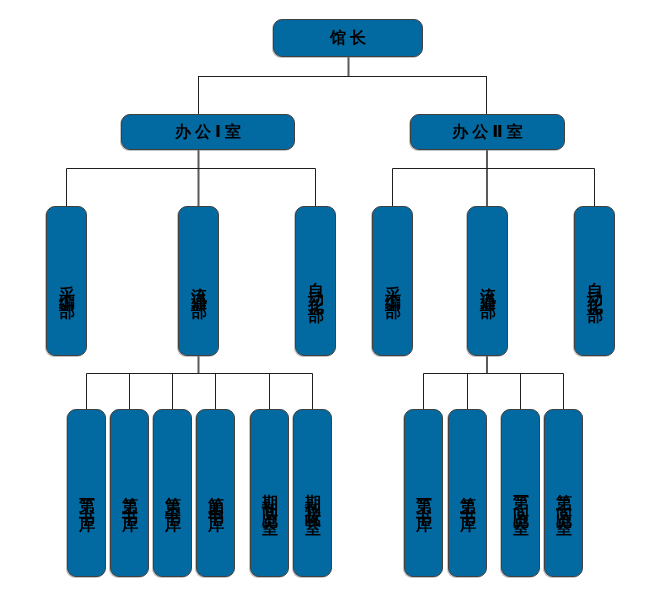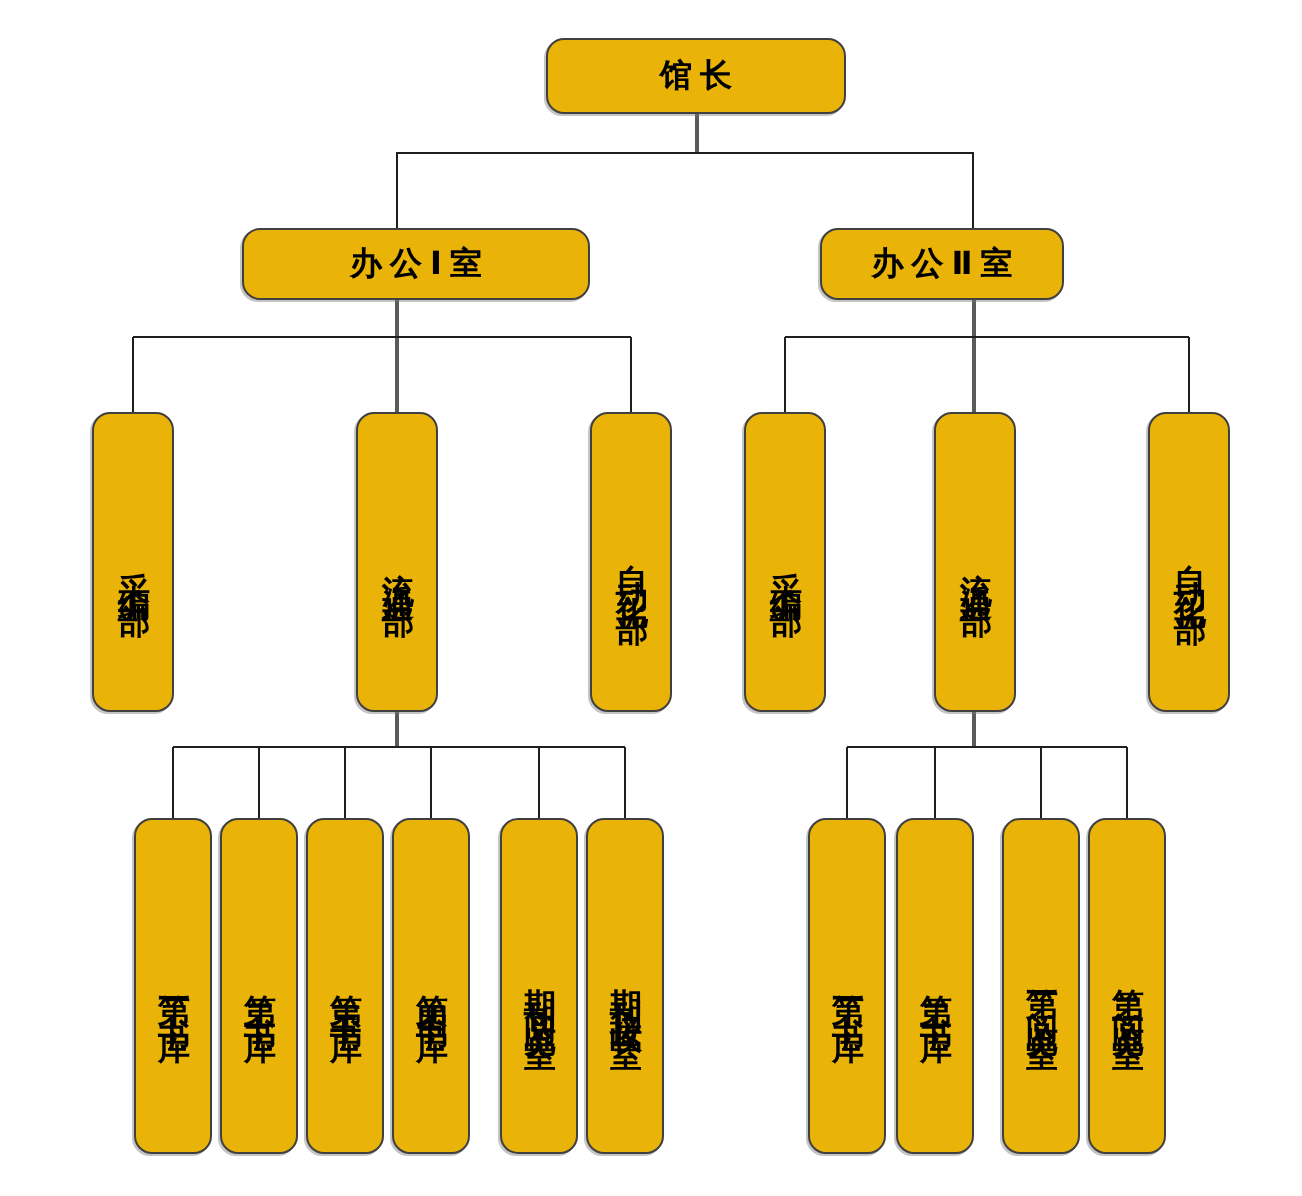--- a/index.html
+++ b/index.html
@@ -1,21 +1,21 @@
 <!DOCTYPE html>
 <html><head>
 <meta charset="utf-8">
 <style>
   html,body{margin:0;padding:0;background:#ffffff;}
   body{font-family:"DejaVu Sans","Liberation Sans",sans-serif;}
   .canvas{position:relative;width:651px;height:598px;background:#ffffff;overflow:hidden;}
   .wires{position:absolute;left:0;top:0;width:651px;height:598px;pointer-events:none;}
   .node{
     position:absolute;
-    background:#eab308;
+    background:#0369a1;
     border:1px solid #404040;
     border-radius:9px;
     box-sizing:border-box;
     display:flex;align-items:center;justify-content:center;
     box-shadow:-1px 1px 0 rgba(125,125,125,0.45);
   }
   .hlabel{
     font-weight:bold;font-size:16px;color:#000;
     letter-spacing:4px;margin-right:-4px;white-space:nowrap;
   }
@@ -42,21 +42,21 @@
              M423.5 373.5 H563.5 M423.5 373.5 V409 M467.5 373.5 V409 M520.5 373.5 V409 M563.5 373.5 V409" stroke="#1f1f1f" stroke-width="1" fill="none"></path>
   </svg>
 
   <div class="node" style="left:273px;top:19px;width:150px;height:38px">
     <span class="hlabel">馆长</span>
   </div>
 
   <div class="node" style="left:121px;top:114px;width:174px;height:36px">
     <span class="hlabel">办公Ⅰ室</span>
   </div>
-  <div class="node" style="left:410px;top:114px;width:122px;height:36px">
+  <div class="node" style="left:410px;top:114px;width:155px;height:36px">
     <span class="hlabel">办公Ⅱ室</span>
   </div>
 
   <div class="node" style="left:46px;top:206px;width:41px;height:150px">
     <span class="vlabel sp8">采编部</span>
   </div>
   <div class="node" style="left:178px;top:206px;width:41px;height:150px">
     <span class="vlabel sp8">流通部</span>
   </div>
   <div class="node" style="left:295px;top:206px;width:41px;height:150px">

